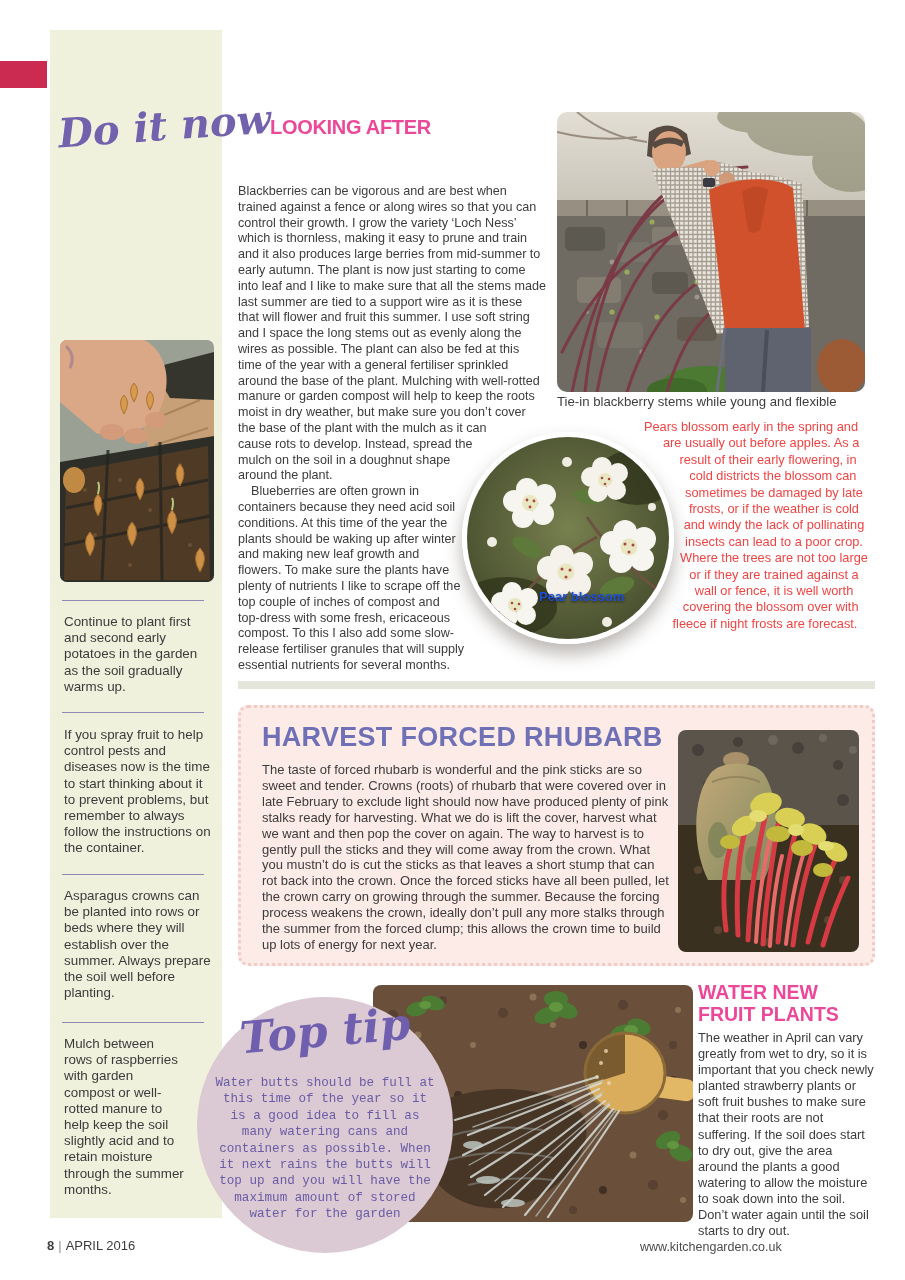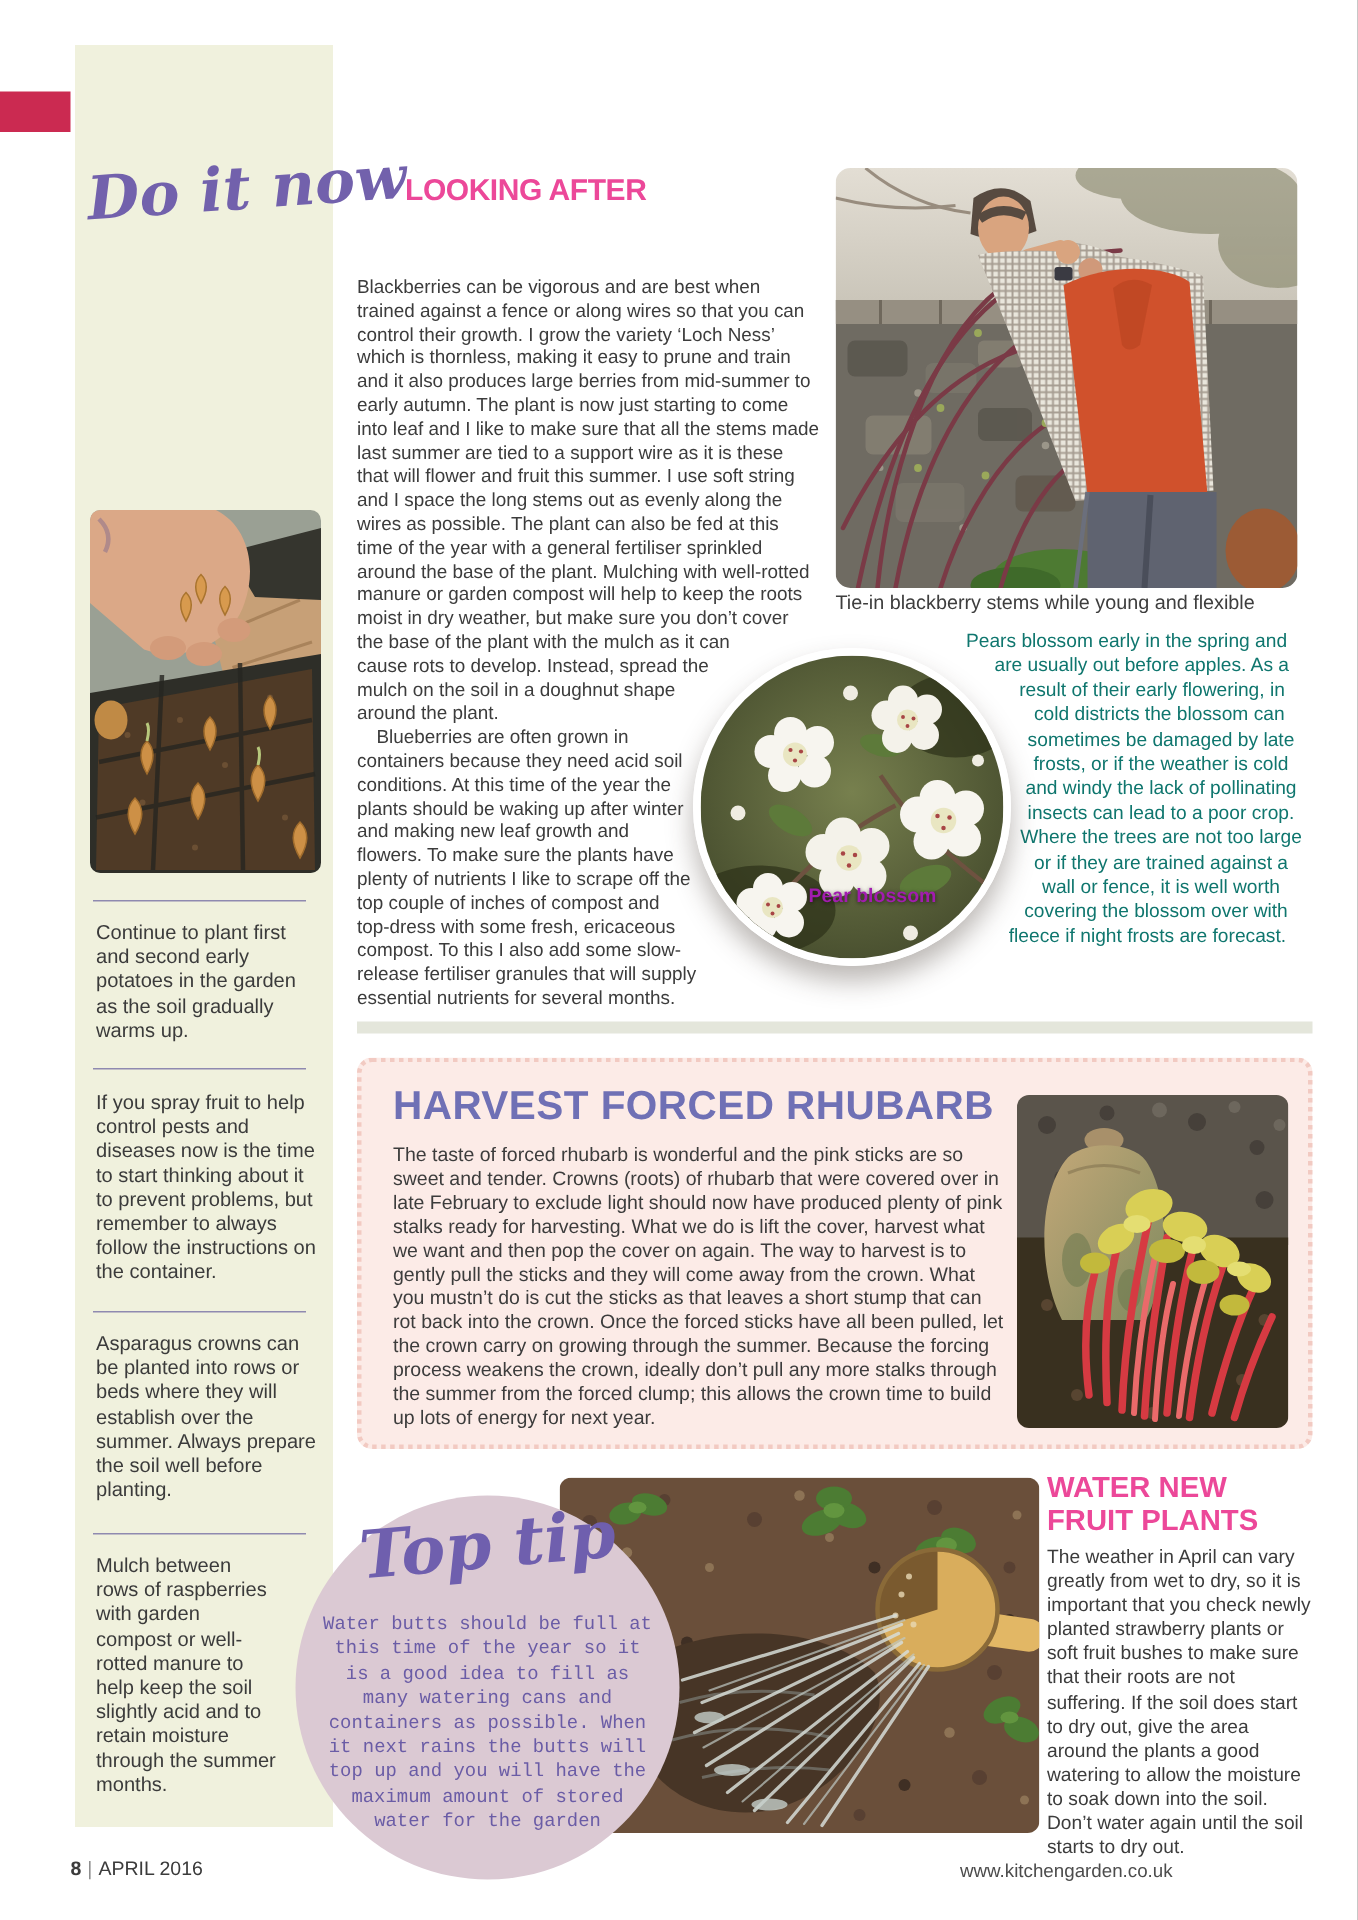--- a/index.html
+++ b/index.html
@@ -23,24 +23,24 @@
   .article-body p{margin:0;}
   .article-body .p2{text-indent:13px;}
   .wrap-spacer-right{float:right;width:84px;height:495px;
         shape-outside:circle(120px at 106px 354px);}
   .bb-photo{position:absolute;left:557px;top:112px;width:308px;height:280px;border-radius:10px;overflow:hidden;}
   .bb-caption{position:absolute;left:557px;top:394px;width:308px;font-size:13.2px;color:#3e3e3e;}
   
   .pear-circle{position:absolute;left:462px;top:432px;width:212px;height:212px;border-radius:50%;
         border:5px solid #fff;box-sizing:border-box;overflow:hidden;
         box-shadow:0 10px 18px rgba(60,50,40,.35);z-index:2;}
-  .pear-caption{position:absolute;left:72px;top:152px;font-size:13px;font-weight:bold;color:#a21caf;
+  .pear-caption{position:absolute;left:72px;top:152px;font-size:13px;font-weight:bold;color:#1d4ed8;
         text-shadow:0 1px 3px rgba(0,0,0,.6);}
   .pear-text{position:absolute;left:470px;top:419px;width:398px;font-size:12.8px;line-height:16.4px;
-        text-align:center;color:#0f766e;}
+        text-align:center;color:#ef4444;}
   .wrap-spacer-left{float:left;width:210px;height:250px;shape-outside:circle(122px at 98px 119px);}
   
   .band{position:absolute;left:238px;top:681px;width:637px;height:8px;background:#e4e6db;}
   
   .rhubarb-box{position:absolute;left:238px;top:705px;width:637px;height:261px;box-sizing:border-box;
         background:#fcebe7;border:3px dotted #f2cac2;border-radius:10px;}
   .rhubarb-title{position:absolute;left:21px;top:14px;font-size:27px;font-weight:800;color:#6f70b5;letter-spacing:.3px;text-align:right;}
   .rhubarb-photo{position:absolute;left:437px;top:22px;width:181px;height:222px;border-radius:8px;overflow:hidden;}
   .rhubarb-body{position:absolute;left:21px;top:54px;width:408px;font-size:13px;line-height:15.9px;}
   

